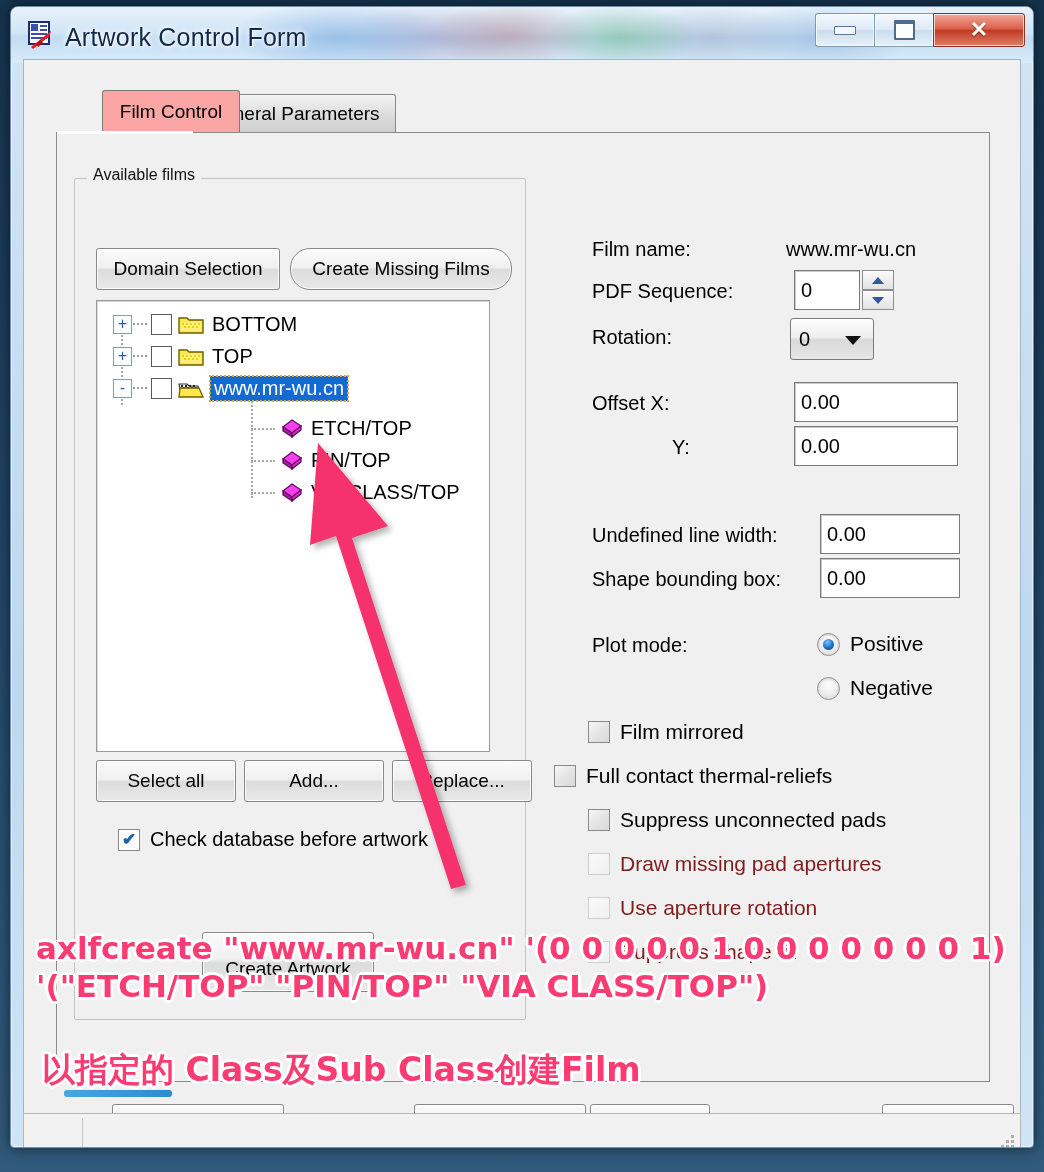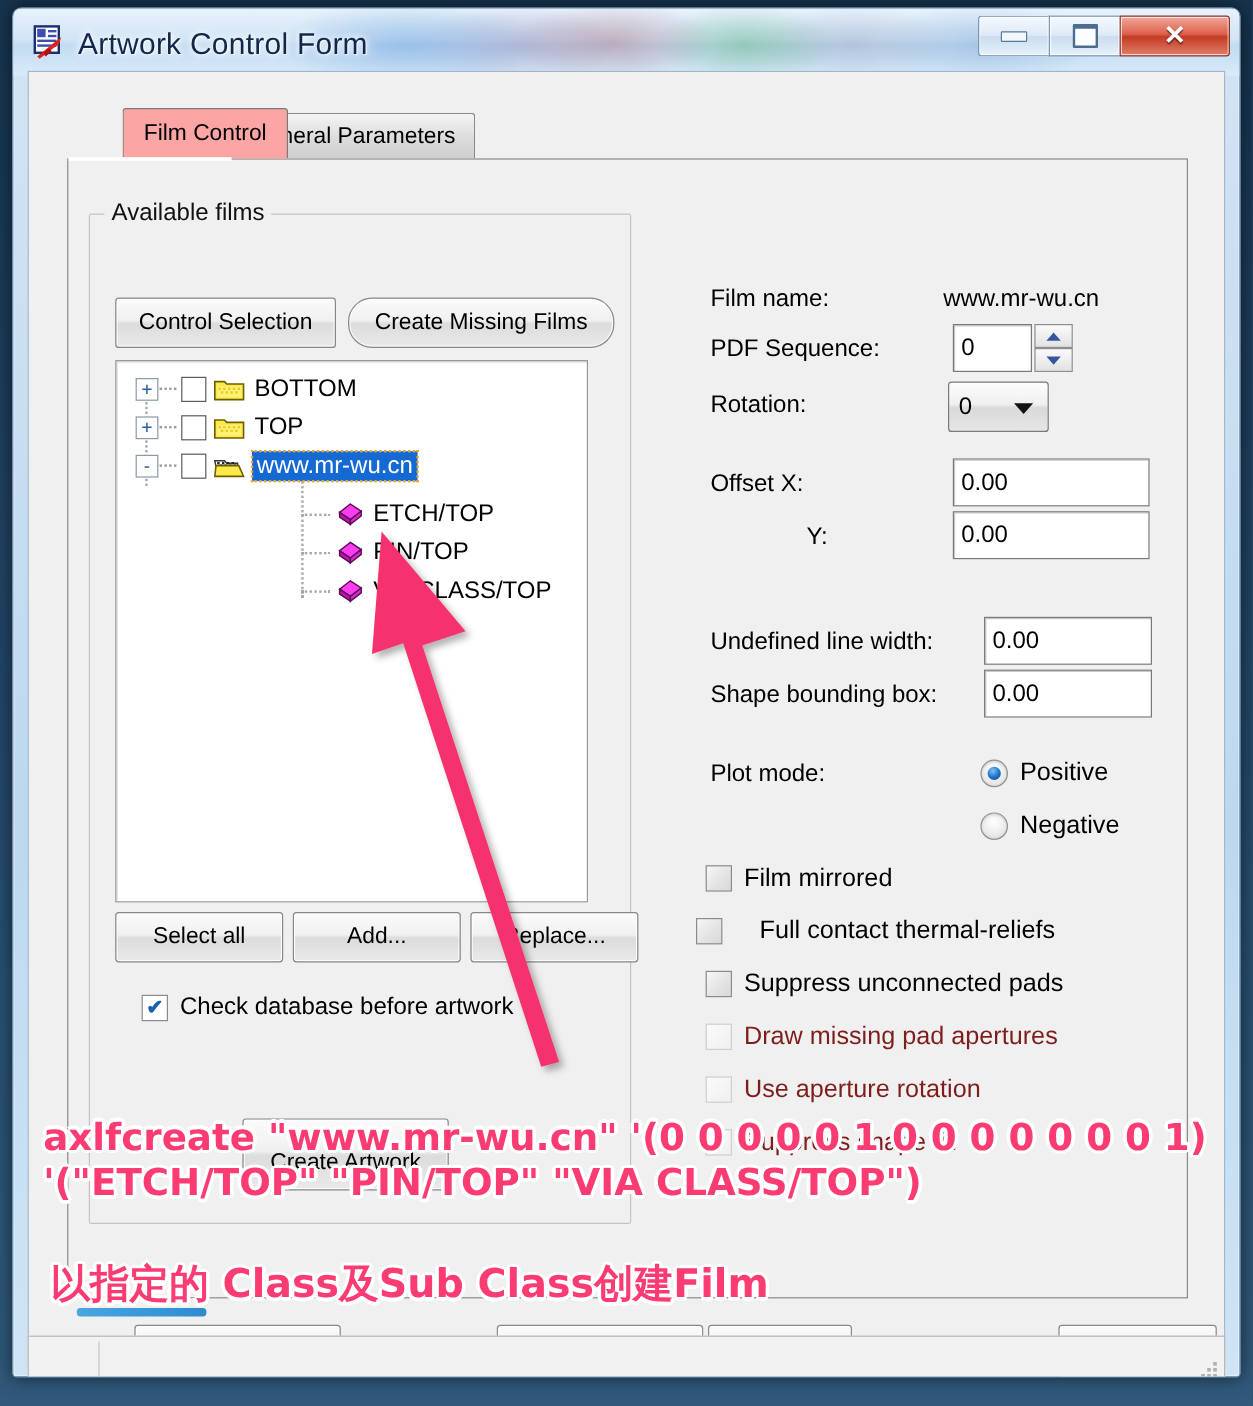--- a/index.html
+++ b/index.html
@@ -112,21 +112,21 @@
 
   
   .group {
     position:absolute;
     border:1px solid #c3c3c3;
     border-radius:2px;
   }
   .group-title {
     position:absolute; top:-13px; left:12px;
     background:#f0f0f0; padding:0 6px;
-    font-size:20px; color:#111;
+    font-size:16px; color:#111;
   }
 
   
   .btn {
     position:absolute;
     background: linear-gradient(180deg,#fbfbfb 0%,#f0f0f0 45%,#dcdcdc 52%,#e9e9e9 100%);
     border:1px solid #888;
     border-radius:3px;
     font-size:19px; color:#000;
     display:flex; align-items:center; justify-content:center;
@@ -303,21 +303,21 @@
       </div>
 
       <div class="tab-page"></div>
       <div class="tab-seam"></div>
 
       <div class="group" style="left:50px; top:118px; width:450px; height:840px;">
         <div class="group-title">Available films</div>
       </div>
 
       <div class="btn" style="left:72px; top:188px; width:184px; height:42px;">
-        <span>Control Selection</span>
+        <span>Domain Selection</span>
       </div>
       <div class="btn" style="left:266px; top:188px; width:222px; height:42px;border-radius:20px;">
         <span>Create Missing Films</span>
       </div>
 
       <div class="tree" style="left:72px; top:240px; width:392px; height:450px;">
 
         <div class="vline" style="left:24px; top:22px; height:82px;"></div>
         <div class="vline" style="left:154px; top:97px; height:100px;"></div>
         <div class="hline" style="left:154px; top:127px; width:24px;"></div>
@@ -478,21 +478,21 @@
       </div>
       <div class="radio-row" style="left:793px; top:616px;">
         <div class="radio"></div>
         <span class="radio-label">Negative</span>
       </div>
 
       <div class="check-row" style="left:564px; top:660px;">
         <div class="chk"></div>
         <span class="check-label">Film mirrored</span>
       </div>
-      <div class="check-row" style="left:556px; top:704px;gap:21px;">
+      <div class="check-row" style="left:530px; top:704px;">
         <div class="chk"></div>
         <span class="check-label">Full contact thermal-reliefs</span>
       </div>
       <div class="check-row" style="left:564px; top:748px;align-items:center;">
         <div class="chk"></div>
         <span class="check-label">Suppress unconnected pads</span>
       </div>
       <div class="check-row" style="left:564px; top:792px;">
         <div class="chk disabled"></div>
         <span class="check-label dim">Draw missing pad apertures</span>

